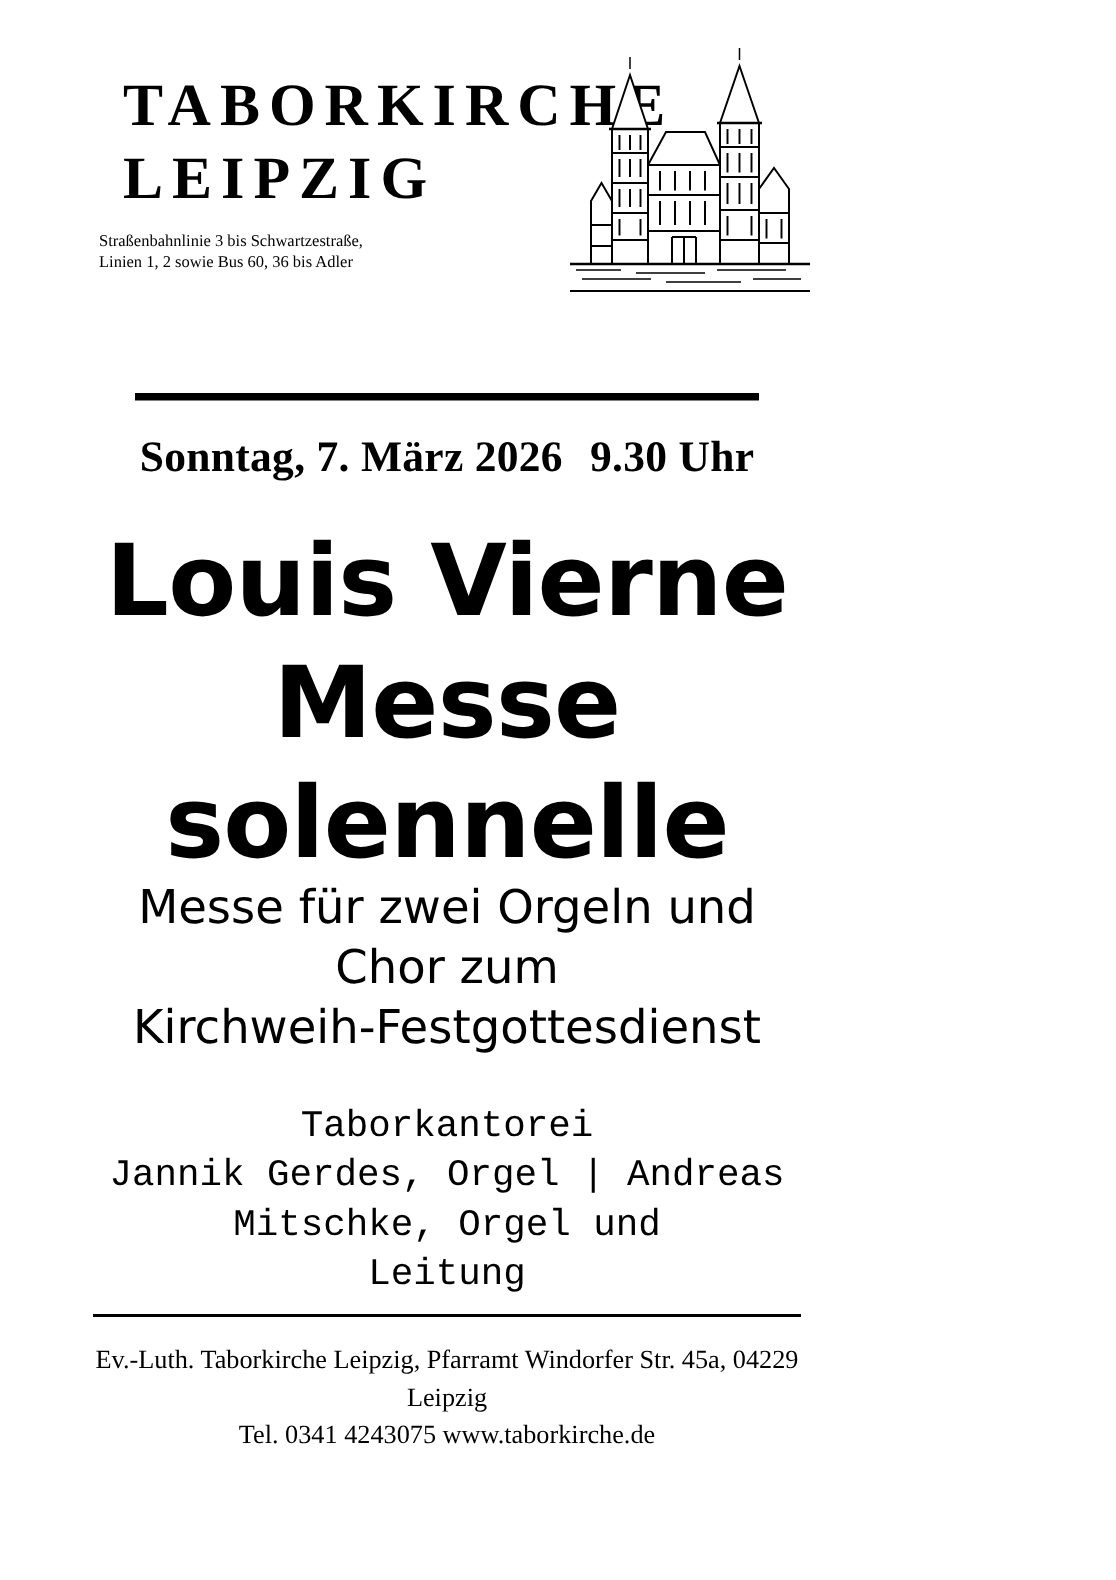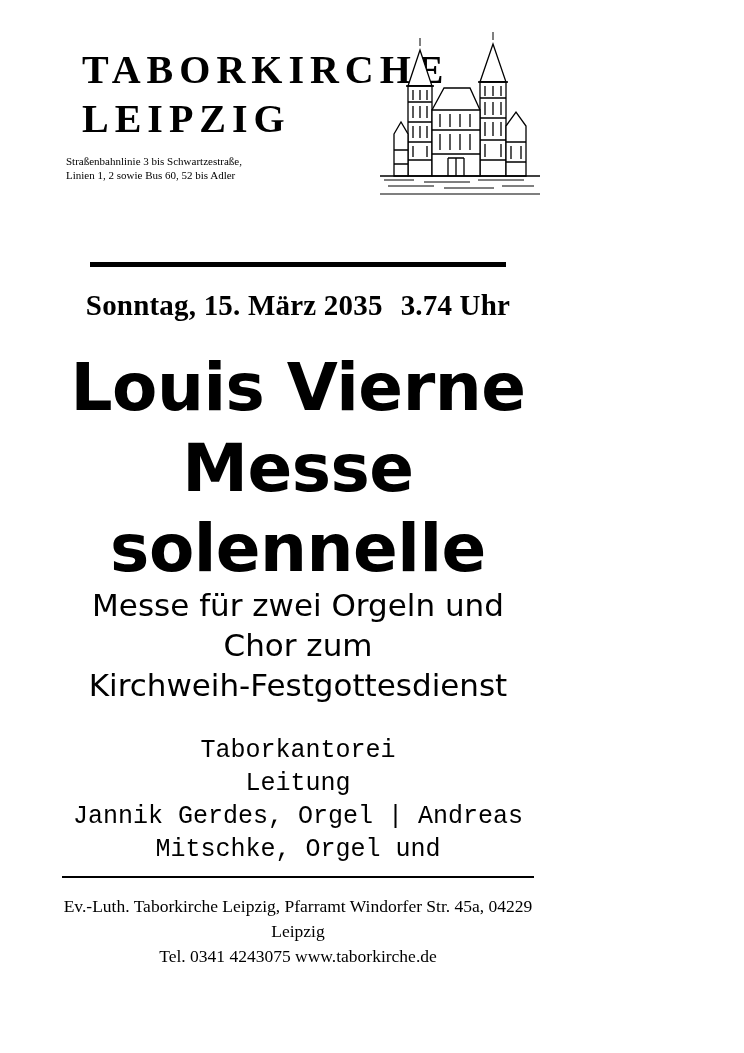--- a/index.html
+++ b/index.html
@@ -136,21 +136,21 @@
 
 <div class="poster">
 
   <div class="header">
 
     <div class="title-block">
       <div class="org-line1">TABORKIRCHE</div>
       <div class="org-line2">LEIPZIG</div>
       <div class="transit">
         <div>Straßenbahnlinie 3 bis Schwartzestraße,</div>
-        <div>Linien 1, 2 sowie Bus 60, 52 bis Adler</div>
+        <div>Linien 1, 2 sowie Bus 60, 36 bis Adler</div>
       </div>
     </div>
 
     <div class="church">
       <svg viewBox="0 0 170 195" width="170" height="195" aria-hidden="true">
         <g fill="none" stroke="#000" stroke-width="1.3" stroke-linejoin="miter">
 
           <path d="M34 56 L46 20 L58 56 Z" fill="#fff"></path>
           <path d="M34 56 L58 56 L58 146 L34 146 Z" fill="#fff"></path>
           <path d="M32 56 L60 56" stroke-width="1.6"></path>
@@ -190,38 +190,38 @@
           <path d="M6 164 L166 164" stroke-width="1.2"></path>
         </g>
       </svg>
     </div>
 
   </div>
 
   <hr class="rule-top">
 
   <div class="datetime">
-    <span>Sonntag, 15. März 2035</span><span class="time">3.74 Uhr</span>
+    <span>Sonntag, 7. März 2026</span><span class="time">9.30 Uhr</span>
   </div>
 
   <div class="work">
     <span class="composer">Louis Vierne</span>
     <span class="piece1">Messe</span>
     <span class="piece2">solennelle</span>
   </div>
 
   <div class="subtitle">
     <div>Messe für zwei Orgeln und Chor zum</div>
     <div>Kirchweih-Festgottesdienst</div>
   </div>
 
   <div class="performers">
     <div>Taborkantorei</div>
+    <div>Jannik Gerdes, Orgel | Andreas Mitschke, Orgel und</div>
     <div>Leitung</div>
-    <div>Jannik Gerdes, Orgel | Andreas Mitschke, Orgel und</div>
   </div>
 
   <div class="footer-wrap">
     <hr class="footer-rule">
     <div class="footer">
       <div>Ev.-Luth. Taborkirche Leipzig, Pfarramt Windorfer Str. 45a, 04229 Leipzig</div>
       <div>Tel. 0341 4243075 www.taborkirche.de</div>
     </div>
   </div>
 

